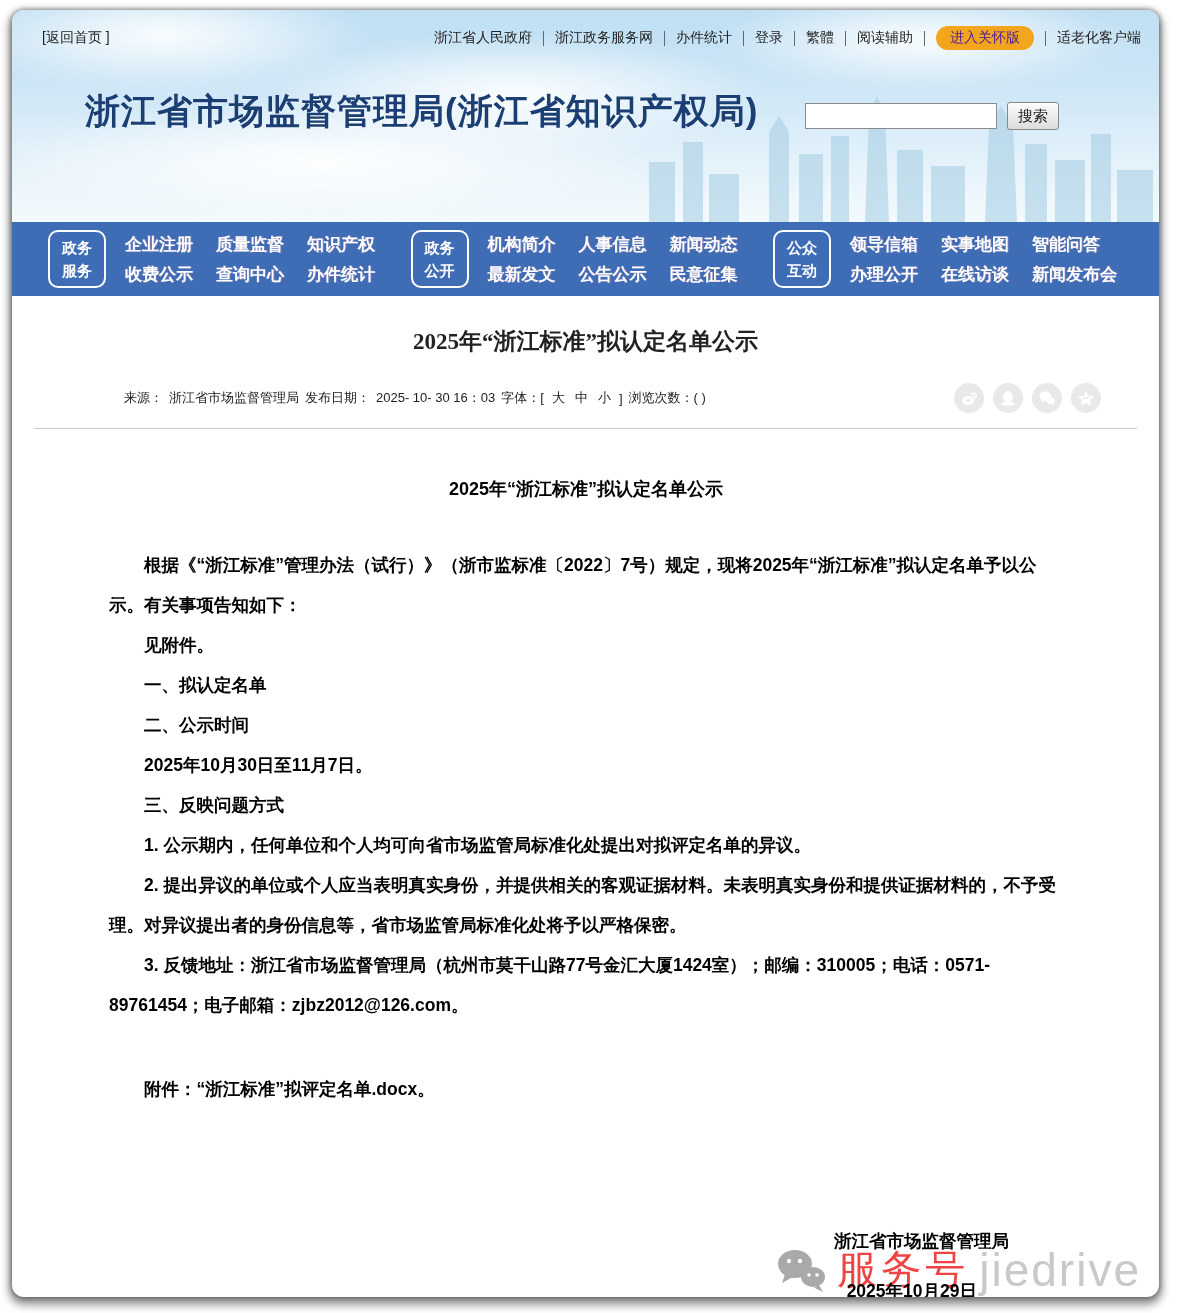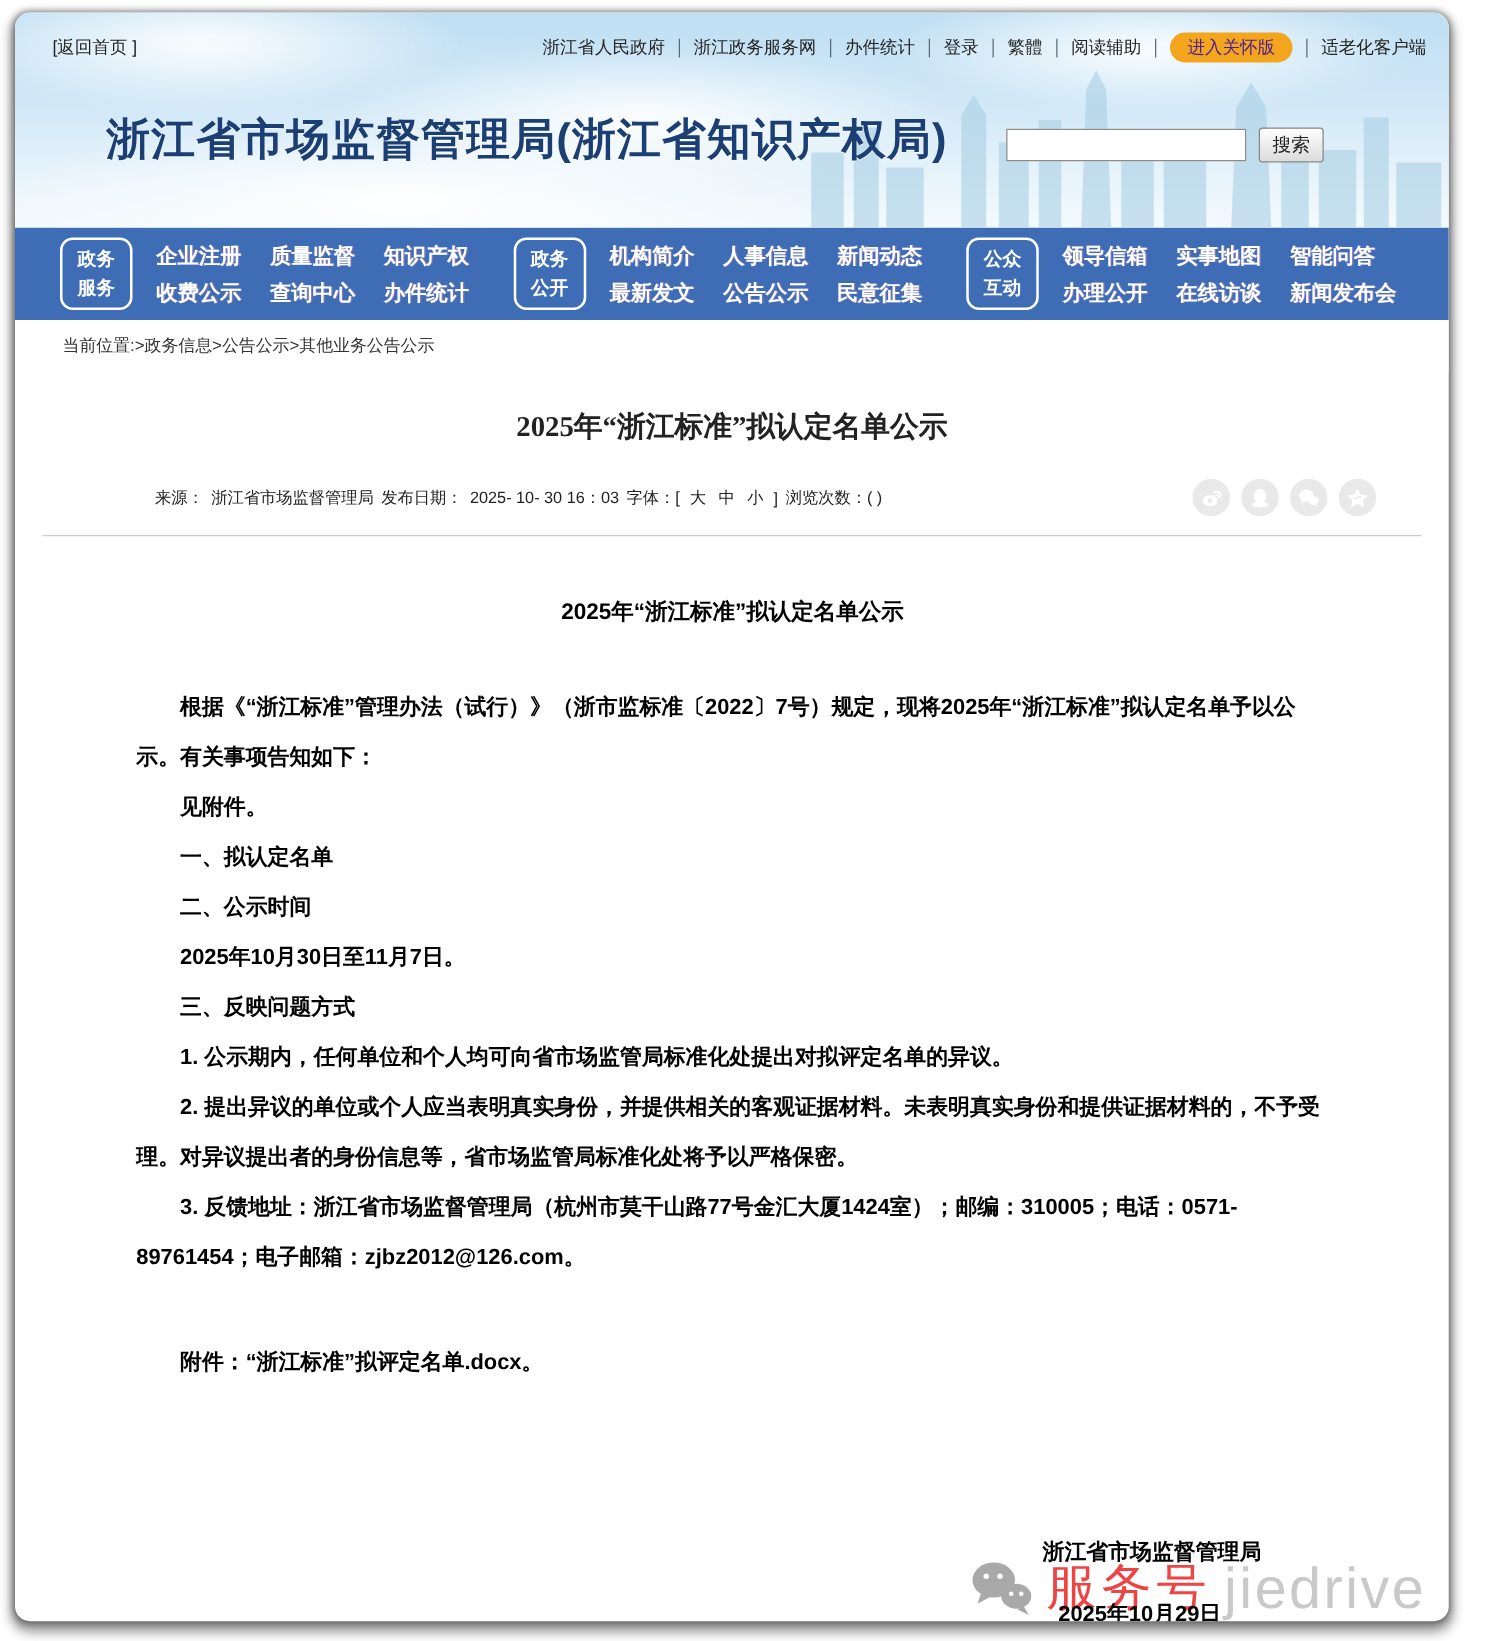--- a/index.html
+++ b/index.html
@@ -7,21 +7,21 @@
     width:1191px; height:1313px; background:#fff; position:relative;
     font-family:"Liberation Sans", sans-serif; overflow:hidden;
   }
   .page {
     position:absolute; left:12px; top:10px; width:1147px; height:1287px;
     background:#fff; border-radius:12px; overflow:hidden;
     box-shadow:0 5px 9px 3px rgba(0,0,0,0.42), 0 0 5px 1px rgba(0,0,0,0.38);
   }
   
   .header {
-    height:172px; position:relative; overflow:hidden;
+    height:212px; position:relative; overflow:hidden;
     background:linear-gradient(180deg,#bfdff3 0%,#cfe7f7 40%,#e8f4fb 78%,#f3fafd 100%);
   }
   .cloud { position:absolute; border-radius:50%; filter:blur(7px); background:radial-gradient(ellipse at center, rgba(255,255,255,0.95) 0%, rgba(255,255,255,0.0) 70%); }
   .cloud.c1 { left:-60px; top:-30px; width:420px; height:110px; }
   .cloud.c2 { left:240px; top:26px;  width:520px; height:120px; }
   .cloud.c3 { left:700px; top:-20px; width:420px; height:100px; }
   .cloud.c4 { left:-40px; top:90px;  width:700px; height:120px; }
   .skyline { position:absolute; right:0; bottom:0; opacity:0.6; }
   .topbar {
     position:relative; z-index:3; display:flex; justify-content:space-between;
@@ -214,21 +214,20 @@
         </div>
         <div class="link-row">
           <span class="nav-link">办理公开</span>
           <span class="nav-link">在线访谈</span>
           <span class="nav-link">新闻发布会</span>
         </div>
       </div>
     </div>
   </div>
 
-  <div class="breadcrumb">当前位置:&gt;政务信息&gt;公告公示&gt;其他业务公告公示</div>
 
   <div class="article">
     <div class="article-title">2025年“浙江标准”拟认定名单公示</div>
 
     <div class="meta-row">
       <div class="meta-left">
         <span>来源：</span>
         <span>浙江省市场监督管理局</span>
         <span>发布日期：</span>
         <span>2025- 10- 30 16：03</span>

